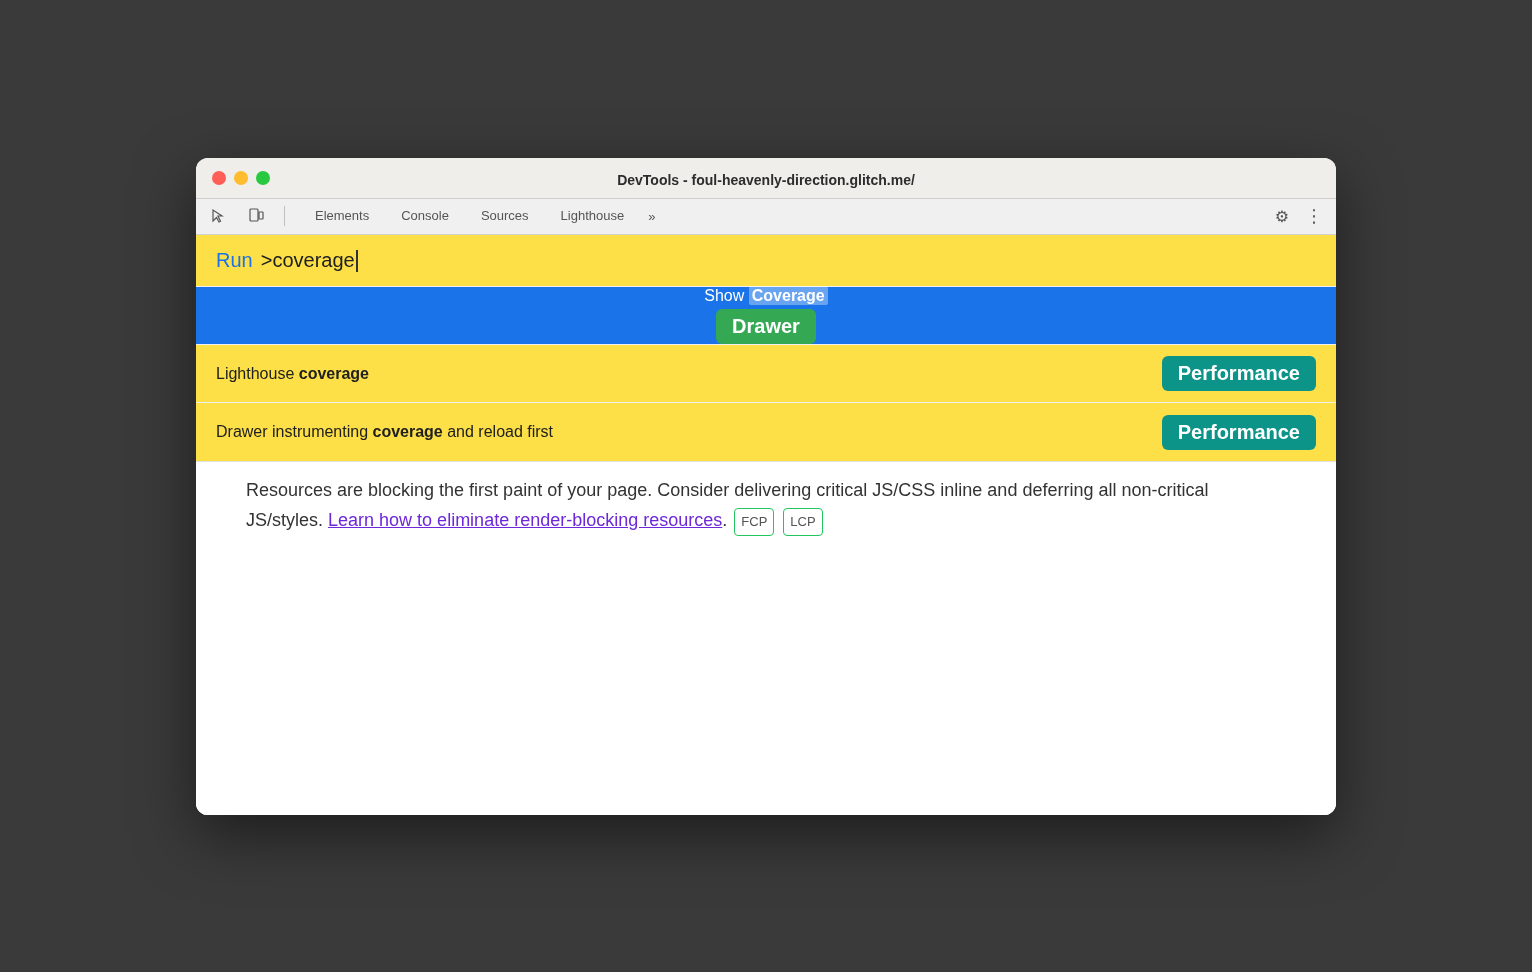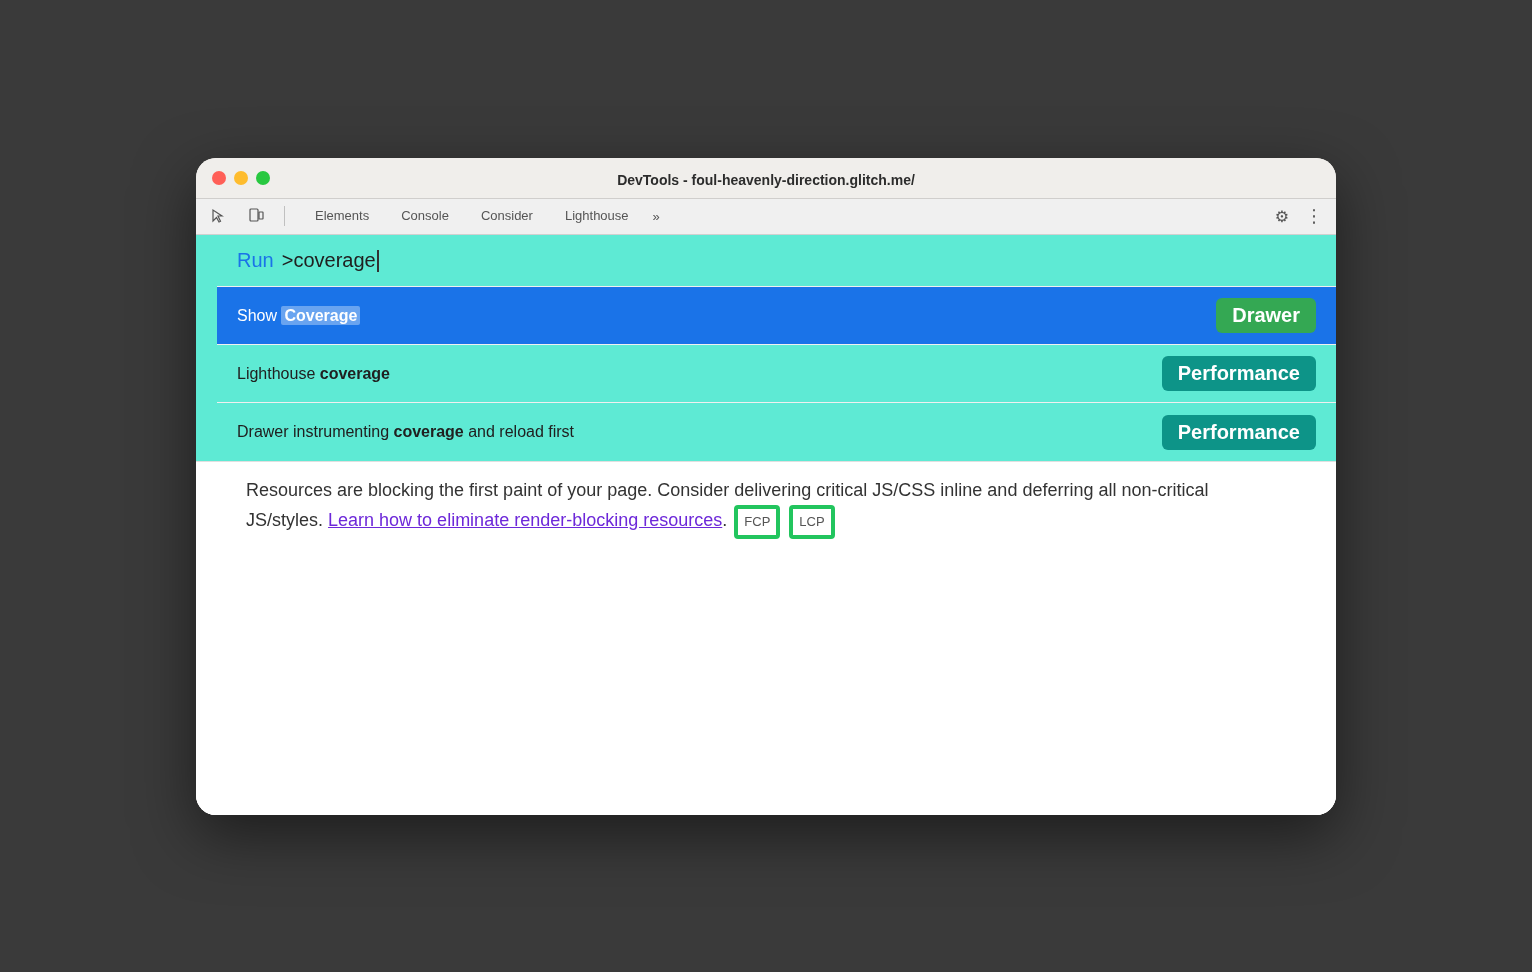--- a/index.html
+++ b/index.html
@@ -9,21 +9,21 @@
       display: flex;
       align-items: center;
       justify-content: center;
       min-height: 100vh;
       font-family: -apple-system, BlinkMacSystemFont, 'Helvetica Neue', Arial, sans-serif;
     }
 
     .window {
       width: 1140px;
       background: #f0eeeb;
-      border-radius: 20px;
+      border-radius: 12px;
       box-shadow: 0 20px 60px rgba(0,0,0,0.5);
       overflow: hidden;
     }
 
     .title-bar {
       background: #f0eeeb;
       padding: 14px 16px 10px 16px;
       display: flex;
       align-items: center;
       justify-content: center;
@@ -129,24 +129,23 @@
       min-height: 580px;
       padding: 20px;
     }
 
     
     .command-palette {
       position: absolute;
       top: 0;
       left: 0;
       right: 0;
-      background: #5eead4;
+      background: #fde047;
       border-bottom: 1px solid #e0e0e0;
       z-index: 10;
-      padding-left: 21px;
     }
 
     .command-input-row {
       display: flex;
       align-items: center;
       padding: 14px 20px;
       border-bottom: 1px solid #f0f0f0;
     }
 
     .run-label {
@@ -186,20 +185,21 @@
       align-items: center;
       justify-content: space-between;
       padding: 0 20px;
       height: 58px;
       border-bottom: 1px solid #f0f0f0;
       cursor: pointer;
     }
 
     .suggestion-item.active {
       background: #1a73e8;
+      flex-direction: column;
     }
 
     .suggestion-item:last-child {
       border-bottom: none;
     }
 
     .suggestion-text {
       font-size: 16px;
       color: #202020;
     }
@@ -247,21 +247,21 @@
       line-height: 1.7;
     }
 
     .page-text a {
       color: #6d28d9;
       text-decoration: underline;
     }
 
     .tag-badge {
       display: inline-block;
-      border: 4px solid #22c55e;
+      border: 1px solid #22c55e;
       border-radius: 4px;
       padding: 2px 6px;
       font-size: 13px;
       color: #555;
       margin: 0 2px;
     }
   </style>
 </head>
 <body>
 
@@ -287,21 +287,21 @@
       <div class="toolbar-icon">
         <svg width="16" height="16" viewBox="0 0 16 16" fill="none">
           <rect x="2" y="1" width="8" height="12" rx="1" stroke="#555" stroke-width="1.2"></rect>
           <rect x="11" y="4" width="4" height="7" rx="0.5" stroke="#555" stroke-width="1.2"></rect>
         </svg>
       </div>
       <div class="toolbar-divider"></div>
       <div class="toolbar-tabs">
         <div class="toolbar-tab">Elements</div>
         <div class="toolbar-tab">Console</div>
-        <div class="toolbar-tab">Consider</div>
+        <div class="toolbar-tab">Sources</div>
         <div class="toolbar-tab">Lighthouse</div>
         <div class="toolbar-more">»</div>
       </div>
       <div class="toolbar-spacer"></div>
       <div class="toolbar-actions">
         <div class="toolbar-icon" style="font-size:16px; color:#555;">⚙</div>
         <div class="toolbar-icon" style="font-size:18px; color:#555;">⋮</div>
       </div>
     </div>
 

